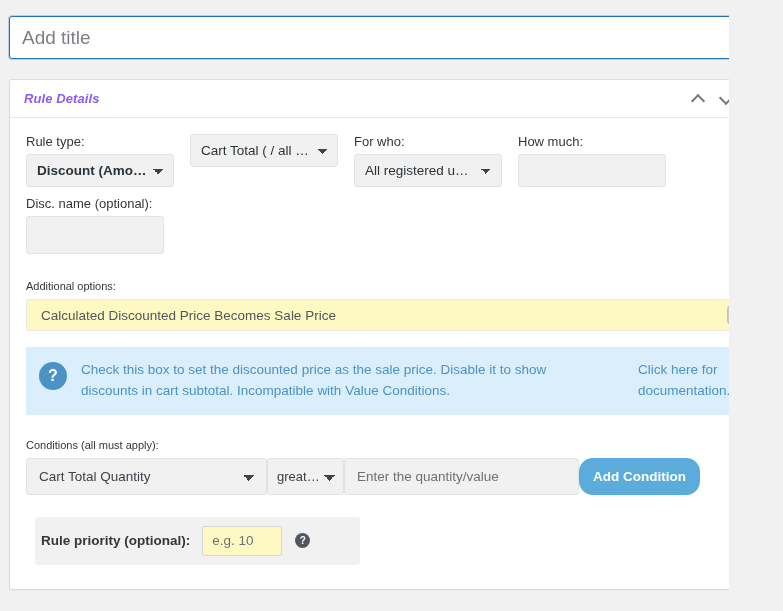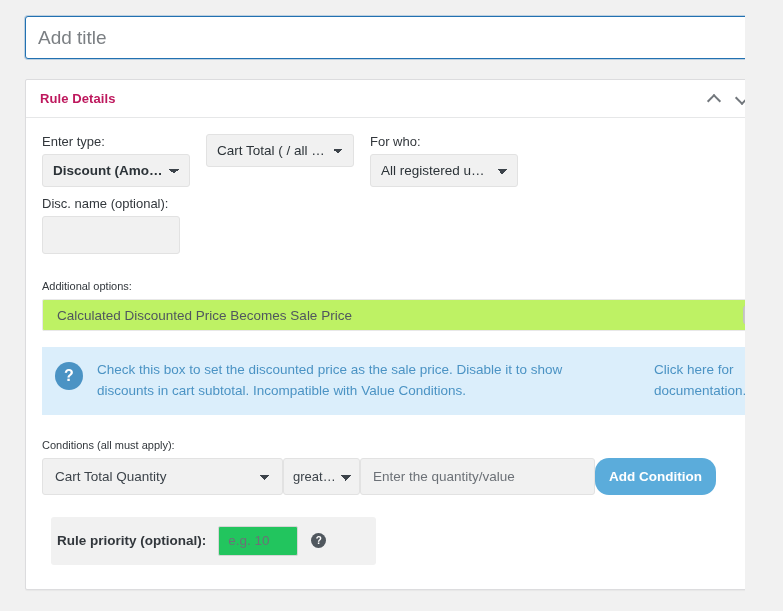--- a/index.html
+++ b/index.html
@@ -12,21 +12,20 @@
     font-family: "Liberation Sans", sans-serif;
     -webkit-font-smoothing: antialiased;
   }
 
   #root {
     position: relative;
     width: 729px;
     height: 611px;
     overflow: hidden;
     background: #f1f1f1;
-    margin-left: 16px;
   }
 
   
   .title-wrap {
     position: absolute;
     left: 9px;
     top: 16px;
     width: 765px;
     height: 43px;
   }
@@ -64,22 +63,23 @@
     position: relative;
     height: 38px;
     border-bottom: 1px solid #e6e7e8;
     display: flex;
     align-items: center;
     padding: 0 8px 0 14px;
   }
   .panel-title {
     font-size: 13px;
     font-weight: bold;
-    color: #be185d;
+    color: #8b5cf6;
     letter-spacing: 0.1px;
+    font-style: italic;
   }
   .panel-header-actions {
     margin-left: auto;
     display: flex;
     align-items: center;
     gap: 4px;
   }
   .hdr-btn {
     width: 24px;
     height: 24px;
@@ -175,21 +175,21 @@
   
   .section-label {
     font-size: 11px;
     color: #32373c;
     margin: 0 0 7px 0;
     display: block;
   }
   .addl-wrap { margin-top: 26px; }
   .option-row {
     height: 32px;
-    background: #bef264;
+    background: #fef9c3;
     border: 1px solid #e8e8e8;
     border-radius: 2px;
     display: flex;
     align-items: center;
     padding: 0 9px 0 14px;
   }
   .option-row-label {
     font-size: 13.5px;
     color: #50575e;
   }
@@ -339,21 +339,21 @@
   }
   .priority-label {
     font-size: 13.5px;
     font-weight: bold;
     color: #32373c;
   }
   .priority-input {
     margin-left: 12px;
     width: 80px;
     height: 30px;
-    background: #22c55e;
+    background: #fef9c3;
     border: 1px solid #d6d6d6;
     border-radius: 2px;
     font-family: "Liberation Sans", sans-serif;
     font-size: 13.5px;
     color: #3c434a;
     padding: 0 9px;
     outline: none;
   }
   .priority-input::placeholder { color: #6c7177; opacity: 1; }
   .priority-help {
@@ -395,21 +395,21 @@
           <span class="tri"></span>
         </button>
       </div>
     </div>
 
     <div class="panel-body">
 
       <div class="fields-row">
 
         <div class="field-group">
-          <label class="field-label">Enter type:</label>
+          <label class="field-label">Rule type:</label>
           <select class="gray-select sel-ruletype">
             <option>Discount (Amount)</option>
           </select>
 
           <div class="subfield">
             <label class="field-label">Disc. name (optional):</label>
             <input class="gray-input inp-discname" type="text" placeholder="" style="">
           </div>
         </div>
 
@@ -419,20 +419,24 @@
           </select>
         </div>
 
         <div class="field-group">
           <label class="field-label">For who:</label>
           <select class="gray-select sel-forwho">
             <option>All registered users</option>
           </select>
         </div>
 
+        <div class="field-group">
+          <label class="field-label">How much:</label>
+          <input class="gray-input inp-howmuch" type="text" placeholder="" style="">
+        </div>
 
       </div>
 
       <div class="addl-wrap">
         <span class="section-label">Additional options:</span>
         <div class="option-row">
           <span class="option-row-label">Calculated Discounted Price Becomes Sale Price</span>
           <span class="option-toggle"></span>
         </div>
       </div>

